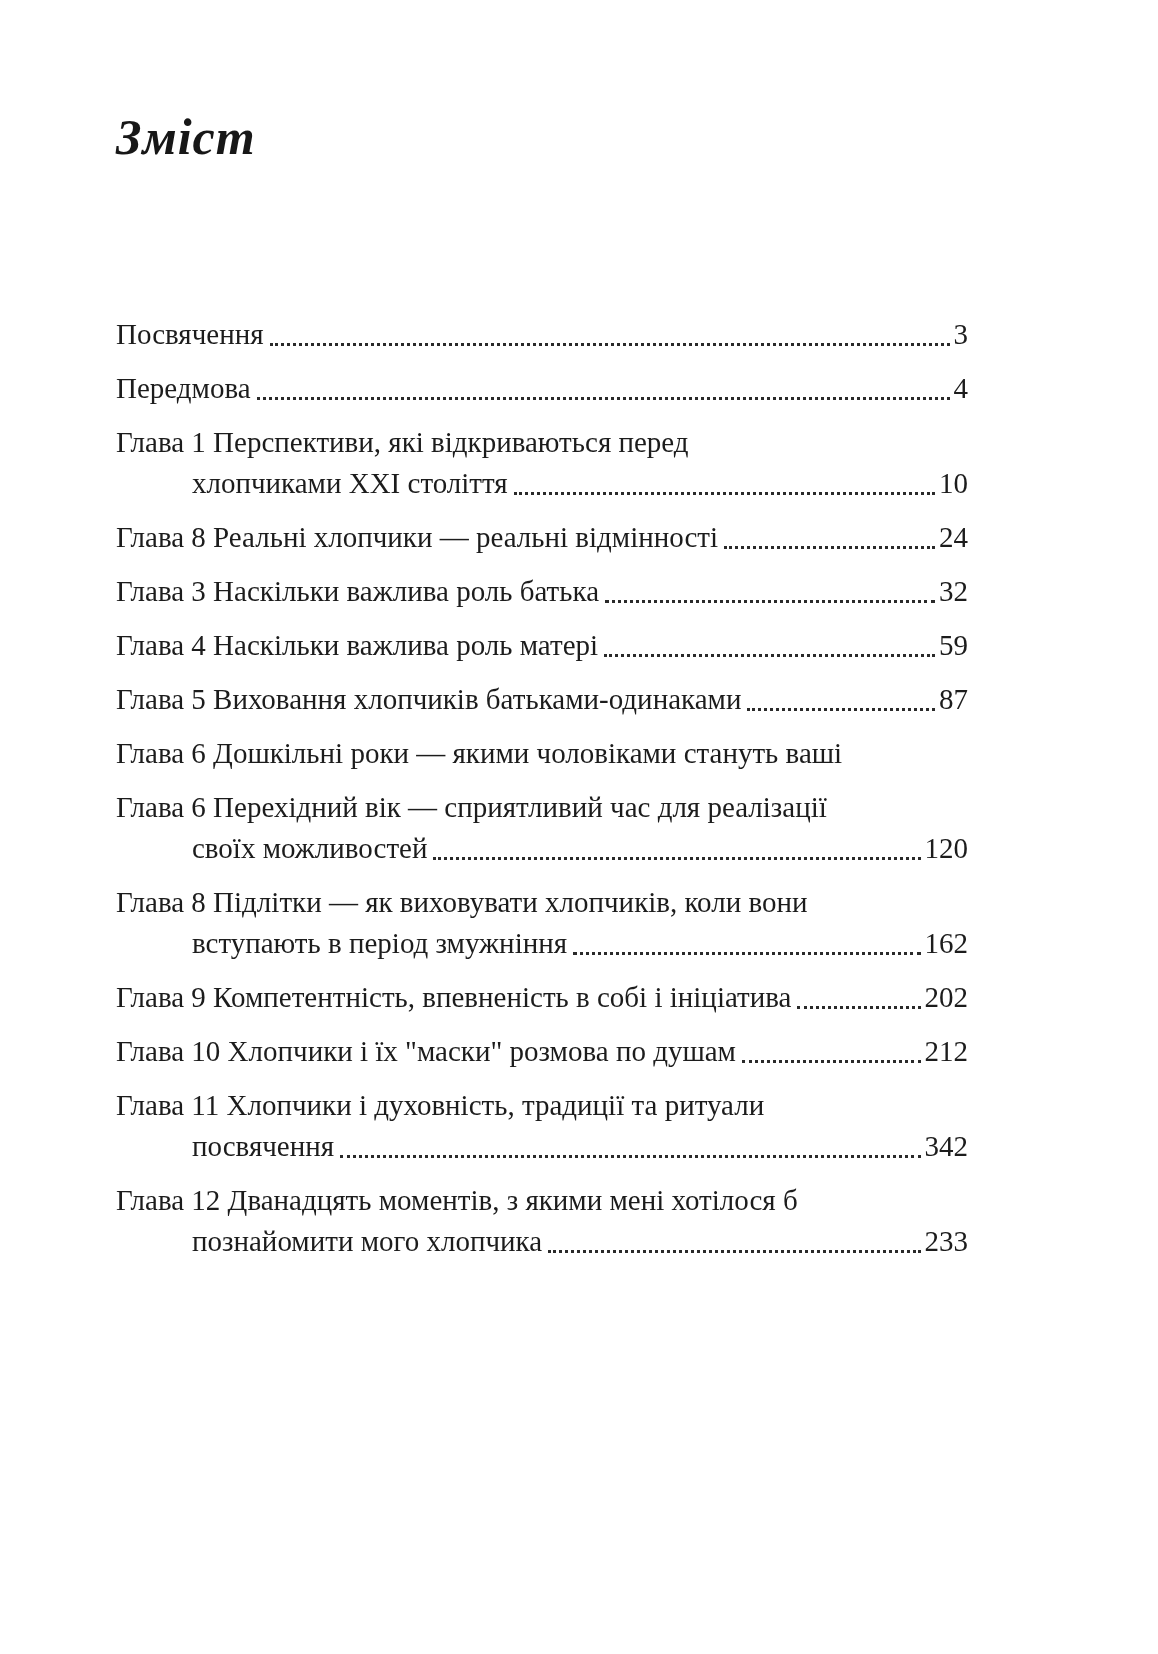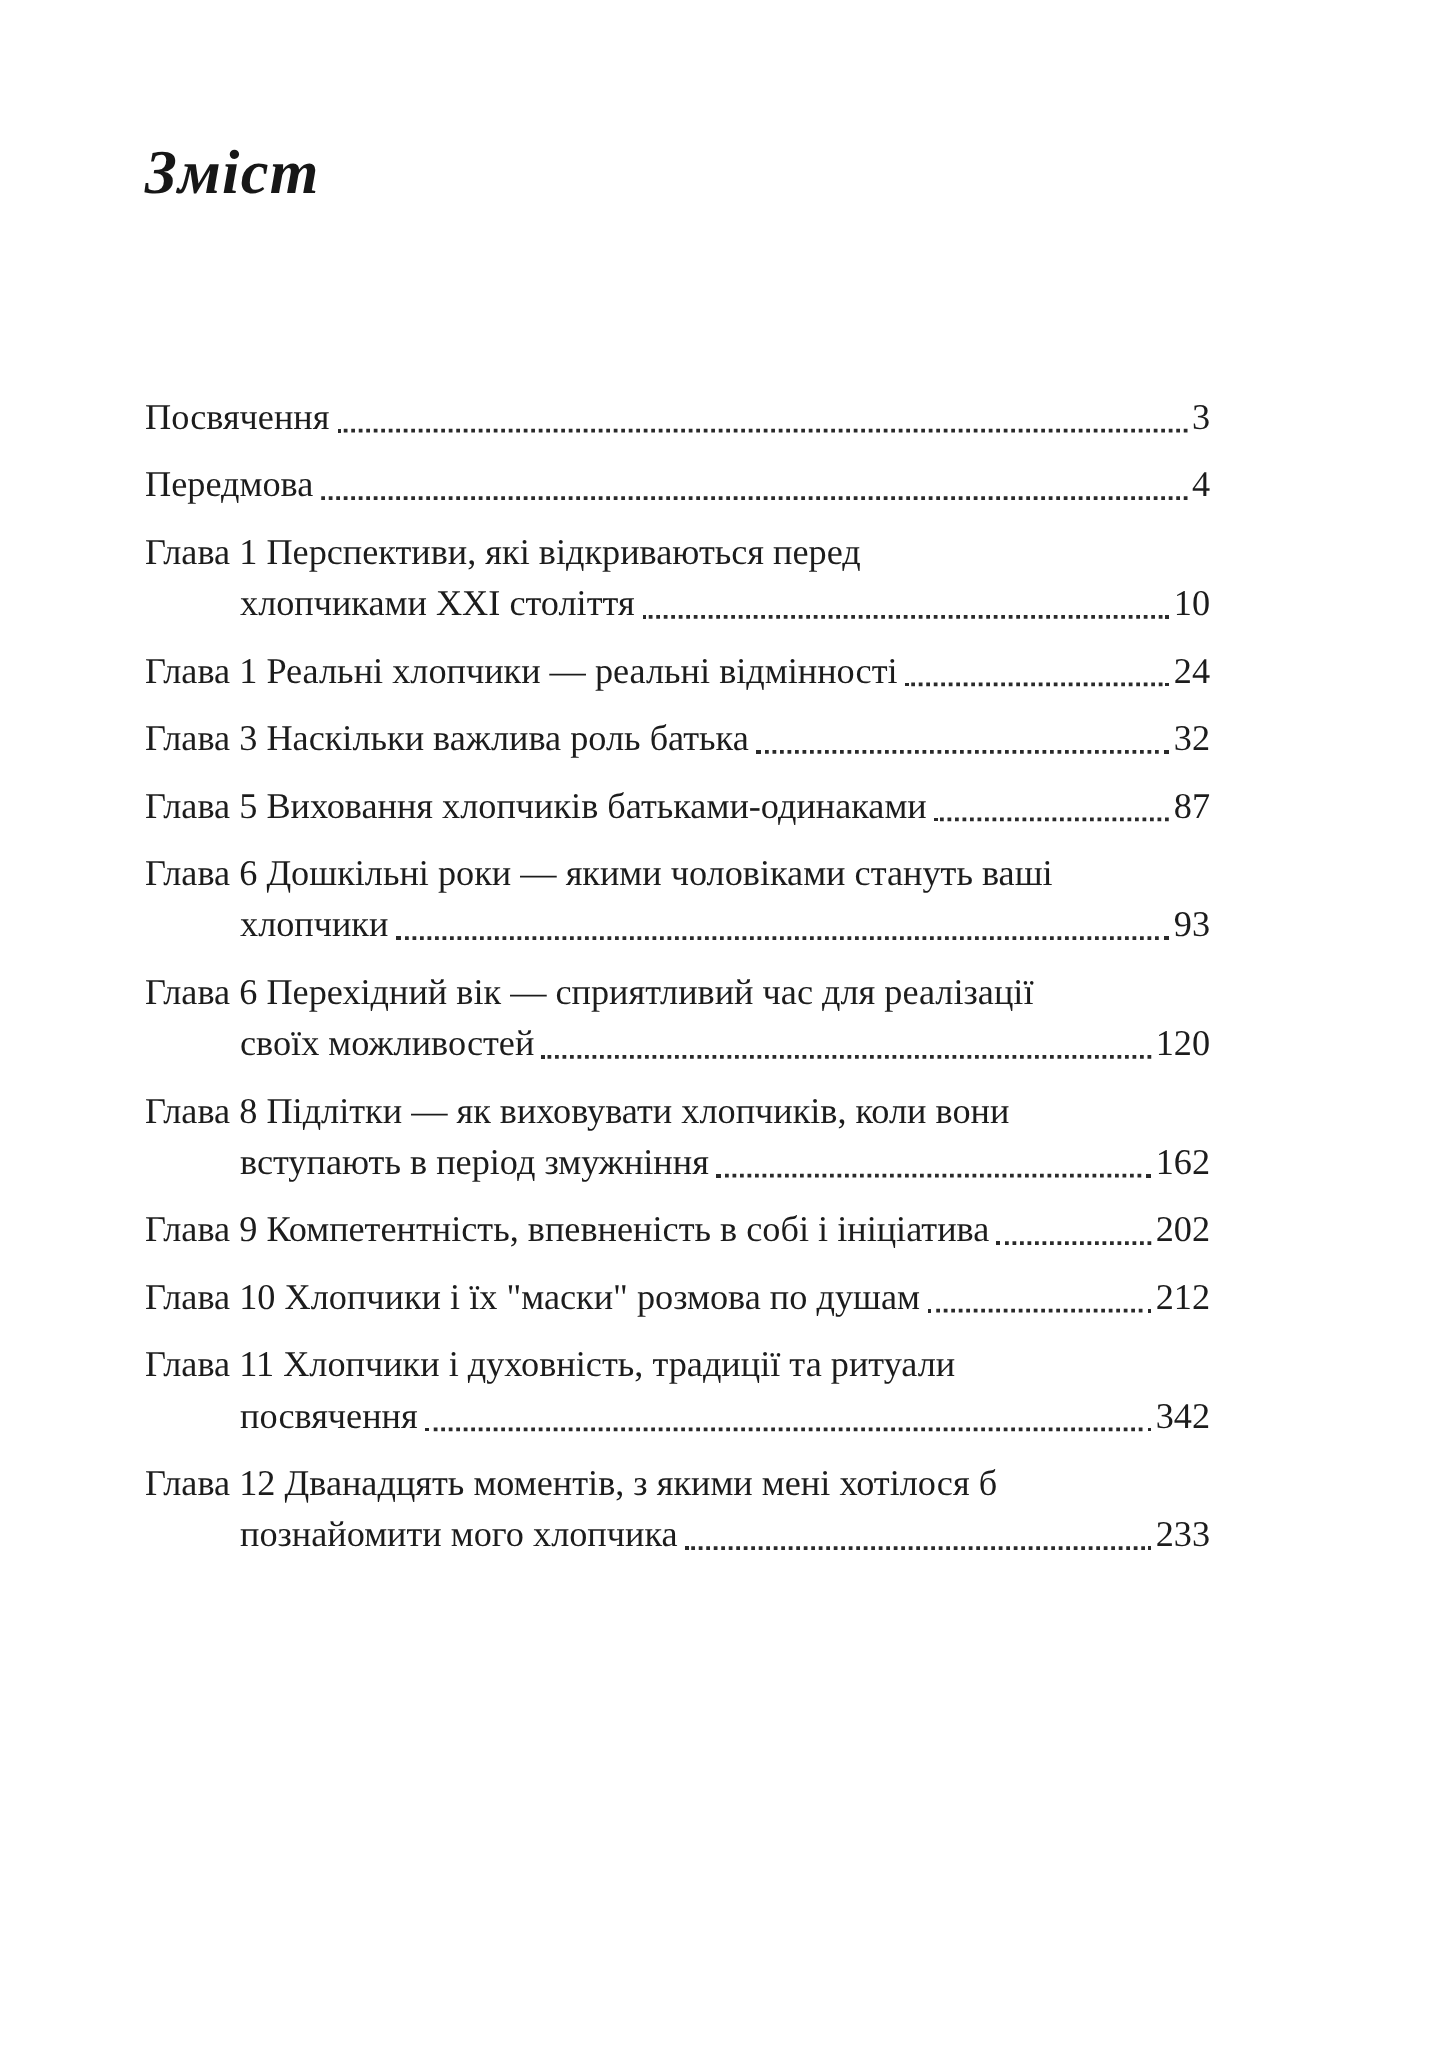--- a/index.html
+++ b/index.html
@@ -82,47 +82,49 @@
           <span class="toc-text">Глава 1 Перспективи, які відкриваються перед</span>
         </div>
         <div class="toc-line indent last">
           <span class="toc-text">хлопчиками XXI століття</span>
           <span class="leader"></span>
           <span class="page-num">10</span>
         </div>
       </div>
       <div class="toc-entry">
         <div class="toc-line last">
-          <span class="toc-text">Глава 1 Реальні хлопчики — реальні відмінності</span>
+          <span class="toc-text">Глава 8 Реальні хлопчики — реальні відмінності</span>
           <span class="leader"></span>
           <span class="page-num">24</span>
         </div>
       </div>
       <div class="toc-entry">
         <div class="toc-line last">
           <span class="toc-text">Глава 3 Наскільки важлива роль батька</span>
           <span class="leader"></span>
           <span class="page-num">32</span>
         </div>
       </div>
       <div class="toc-entry">
         <div class="toc-line last">
+          <span class="toc-text">Глава 4 Наскільки важлива роль матері</span>
+          <span class="leader"></span>
+          <span class="page-num">59</span>
+        </div>
+      </div>
+      <div class="toc-entry">
+        <div class="toc-line last">
           <span class="toc-text">Глава 5 Виховання хлопчиків батьками-одинаками</span>
           <span class="leader"></span>
           <span class="page-num">87</span>
         </div>
       </div>
       <div class="toc-entry">
         <div class="toc-line">
           <span class="toc-text">Глава 6 Дошкільні роки — якими чоловіками стануть ваші</span>
-        </div>
-        <div class="toc-line indent last">
-          <span class="toc-text">хлопчики</span>
-          <span class="leader"></span>
-          <span class="page-num">93</span>
         </div>
       </div>
       <div class="toc-entry">
         <div class="toc-line">
           <span class="toc-text">Глава 6 Перехідний вік — сприятливий час для реалізації</span>
         </div>
         <div class="toc-line indent last">
           <span class="toc-text">своїх можливостей</span>
           <span class="leader"></span>
           <span class="page-num">120</span>

